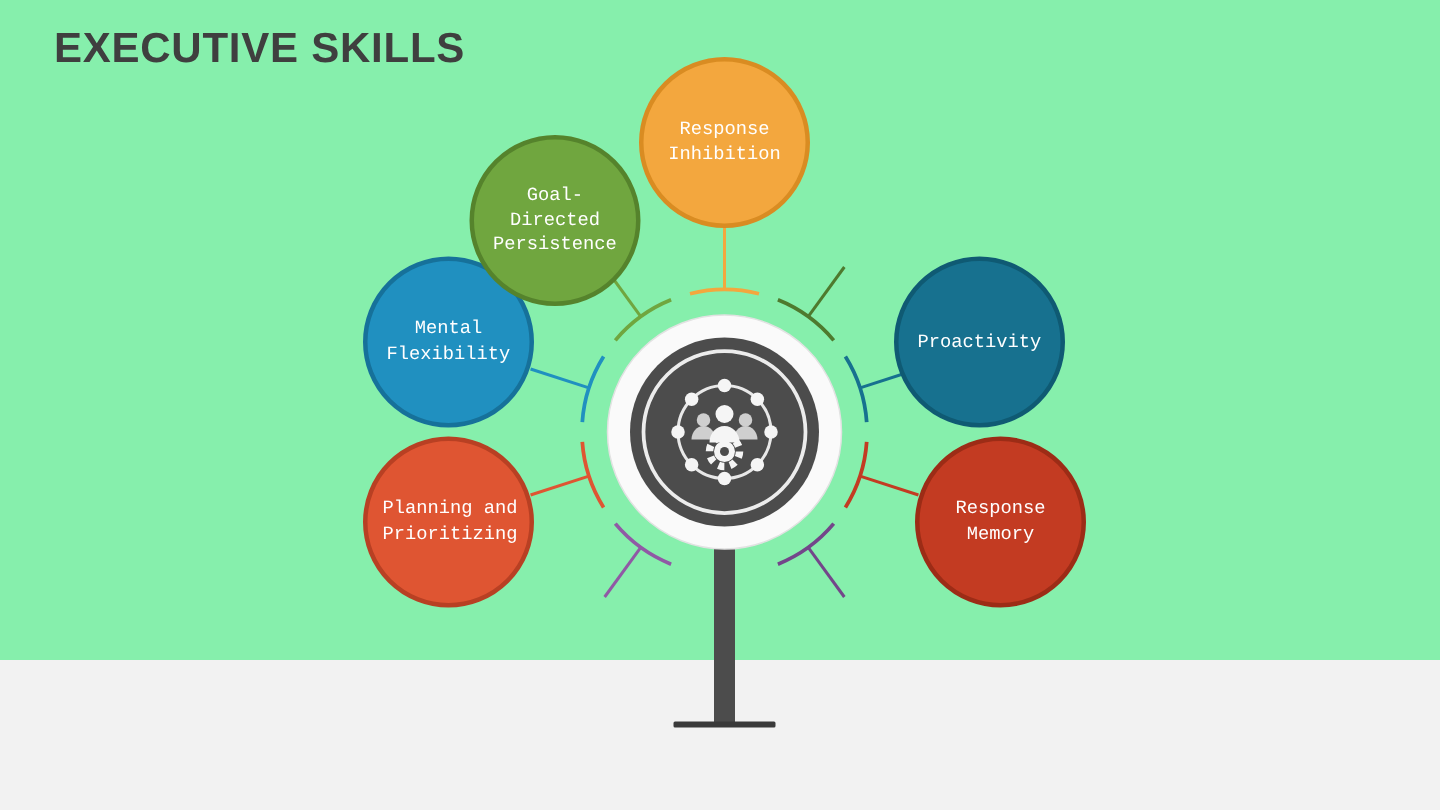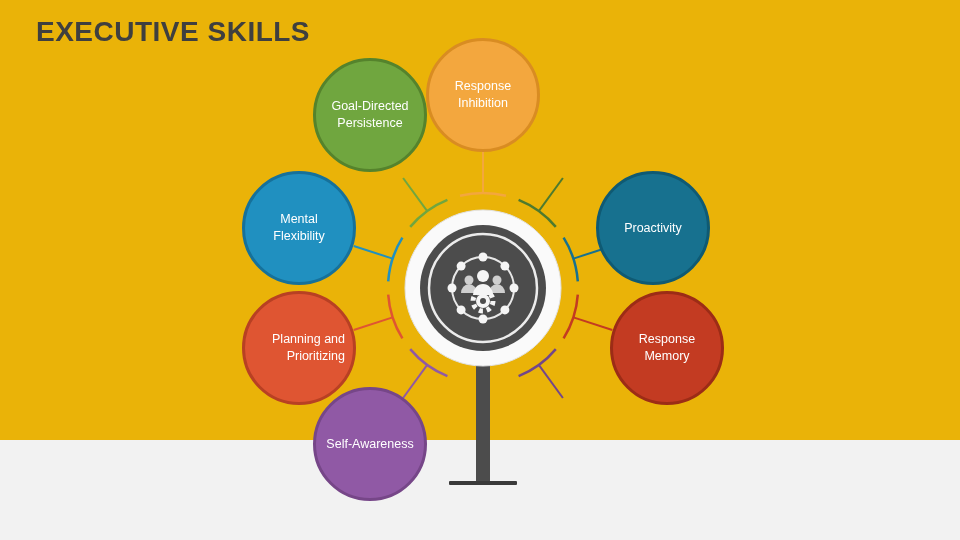--- a/index.html
+++ b/index.html
@@ -5,21 +5,21 @@
   * { margin: 0; padding: 0; box-sizing: border-box; }
   html, body {
     width: 960px; height: 540px;
     background: #F2F2F2;
     font-family: "Liberation Sans", sans-serif;
     overflow: hidden;
   }
   .slide {
     position: relative;
     width: 960px; height: 440px;
-    background: #eab308;
+    background: #86efac;
   }
   .title {
     position: absolute;
     left: 36px; top: 16px;
     font-size: 28px;
     font-weight: bold;
     letter-spacing: 0.5px;
     color: #3F3F3F;
   }
   svg.diagram {
@@ -32,31 +32,32 @@
     border-radius: 50%;
     border: 3px solid #3b82f6;
     display: flex;
     align-items: center;
     justify-content: center;
     text-align: center;
     color: #FFFFFF;
     font-size: 12.5px;
     line-height: 1.35;
     padding: 8px;
+    font-family: Liberation Mono, monospace;
   }
   
   .s0 { left: 426px; top: 38px; }   
   .s1 { left: 539px; top: 75px; }   
   .s2 { left: 596px; top: 171px; }  
   .s3 { left: 610px; top: 291px; }  
   .s4 { left: 539px; top: 387px; }  
   .s5 { left: 313px; top: 387px; }  
   .s6 { left: 242px; top: 291px; }  
   .s7 { left: 242px; top: 171px; justify-content: flex-end; }  
-  .s8 { left: 313px; top: 58px; }   
+  .s8 { left: 313px; top: 90px; }   
 </style>
 </head>
 <body>
 
 <div class="slide">
 
   <h1 class="title">EXECUTIVE SKILLS</h1>
 
   <svg id="diagram" class="diagram" width="960" height="540" viewBox="0 0 960 540">
 
@@ -118,23 +119,20 @@
 
   <div class="skill s0" style="background: rgb(243, 167, 62); border-color: rgb(217, 140, 34);">
     <span>Response Inhibition</span>
   </div>
   <div class="skill s2" style="background: rgb(23, 113, 143); border-color: rgb(15, 90, 115);">
     <span>Proactivity</span>
   </div>
   <div class="skill s3" style="background: rgb(195, 59, 34); border-color: rgb(156, 44, 22);">
     <span>Response Memory</span>
   </div>
-  <div class="skill s5" style="background: rgb(144, 89, 165); border-color: rgb(118, 70, 136);">
-    <span>Self-Awareness</span>
-  </div>
   <div class="skill s6" style="background: rgb(223, 85, 50); border-color: rgb(184, 64, 35); text-align: right;">
     <span>Planning and Prioritizing</span>
   </div>
   <div class="skill s7" style="background: rgb(32, 144, 192); border-color: rgb(22, 113, 154);">
     <span>Mental Flexibility</span>
   </div>
   <div class="skill s8" style="background: rgb(112, 166, 63); border-color: rgb(85, 131, 44);">
     <span>Goal-Directed Persistence</span>
   </div>
 

